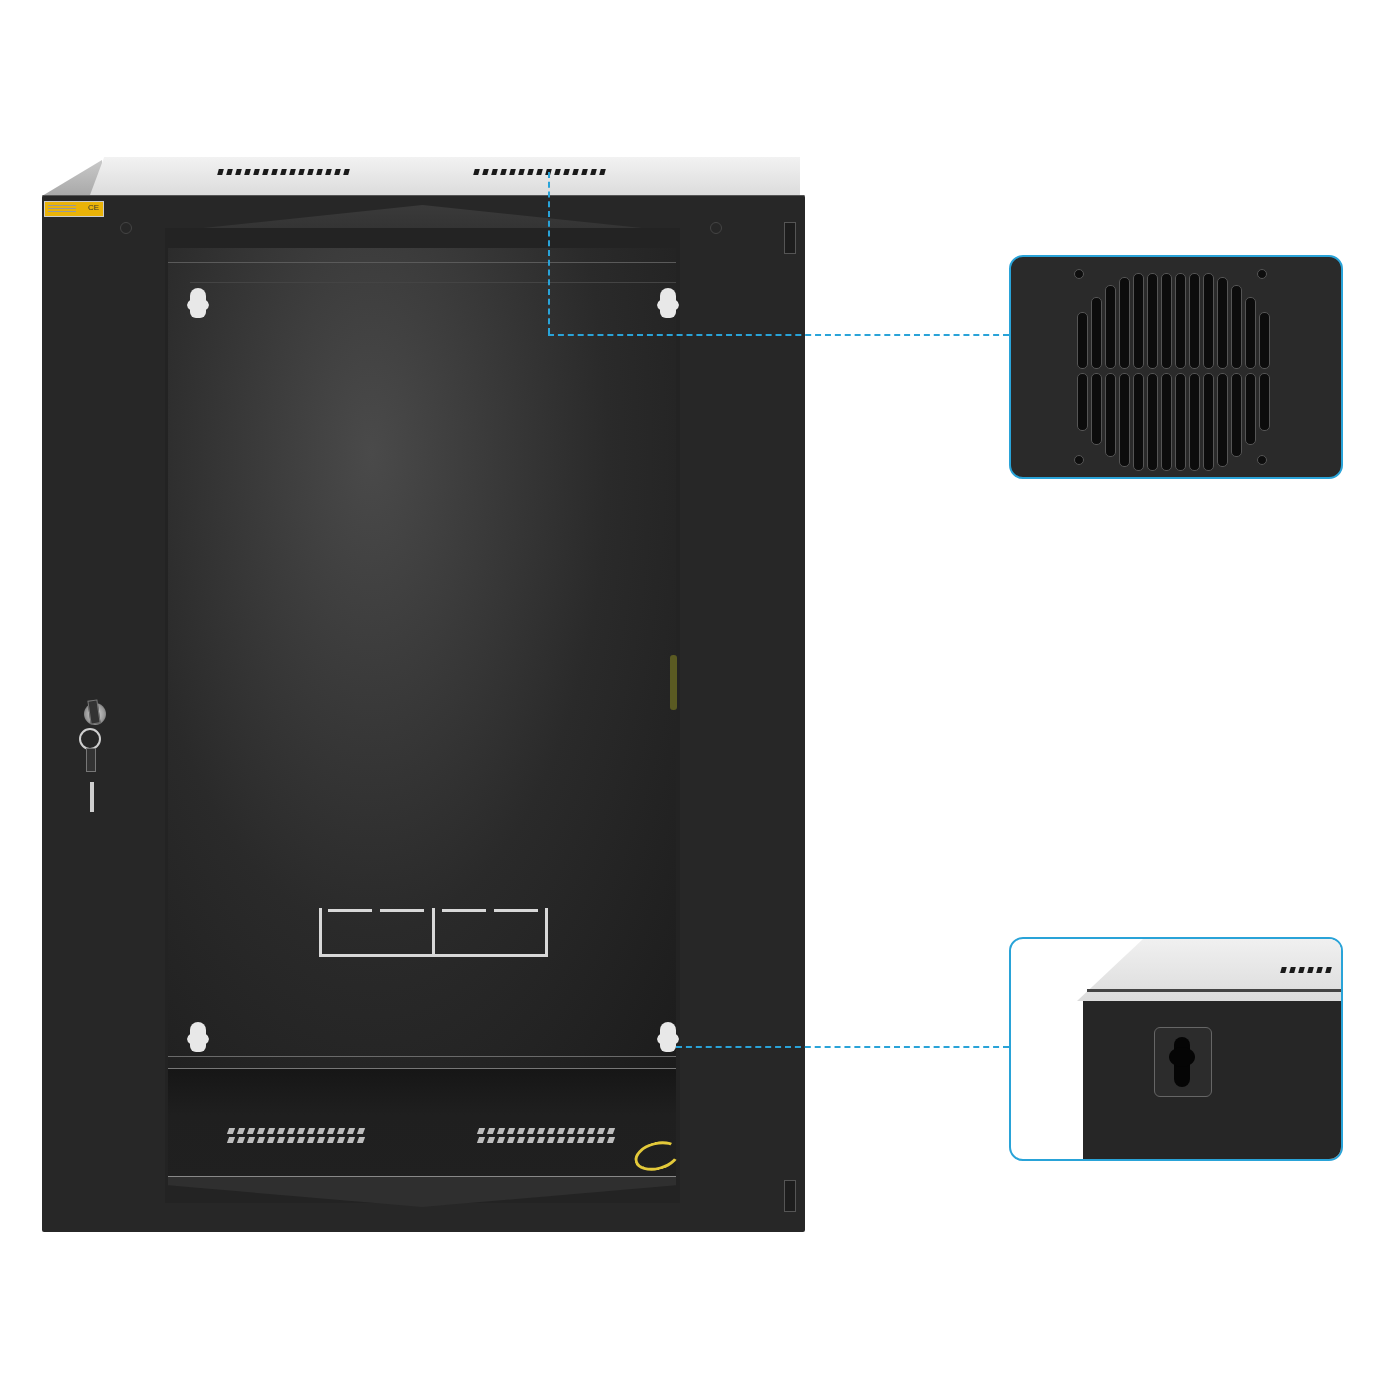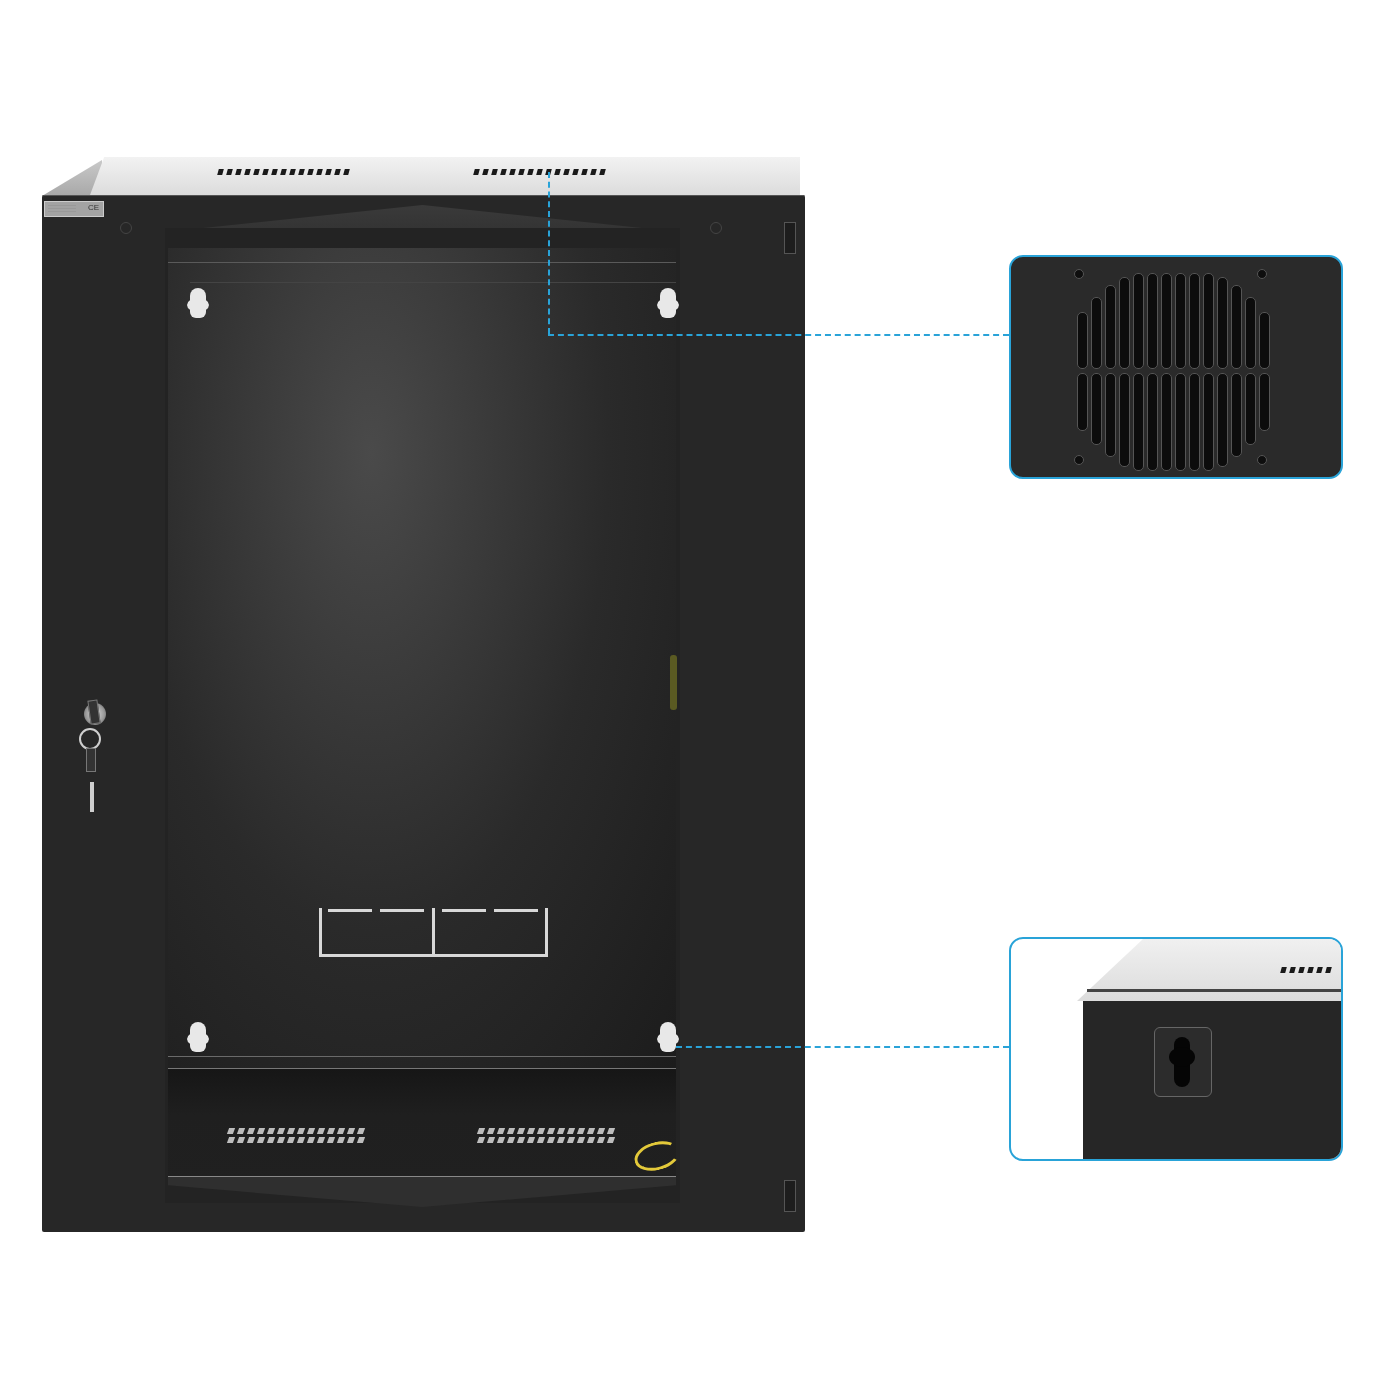--- a/index.html
+++ b/index.html
@@ -19,21 +19,21 @@
   }
   .vent-row { display: flex; gap: 4px; }
   .vent-row span { display: block; width: 5px; height: 6px; background: #1a1a1a; transform: skewX(-15deg); }
   .cab-body {
     left: 42px; top: 195px; width: 763px; height: 1037px;
     background: #272727; border-radius: 2px;
     box-shadow: inset 0 1px 0 #555;
   }
   .label-sticker {
     left: 44px; top: 201px; width: 58px; height: 14px;
-    background: #a3a3a3; border: 1px solid #ccc;
+    background: #eab308; border: 1px solid #ccc;
   }
   .label-sticker .ce { position: absolute; right: 4px; top: 1px; font-size: 8px; color: #333; }
   .label-sticker .lines { position: absolute; left: 3px; top: 3px; width: 28px; height: 8px;
     background: repeating-linear-gradient(180deg, #999 0 1px, transparent 1px 3px); }
   .screw-ring { width: 10px; height: 10px; border-radius: 50%; border: 1px solid #444; }
 
   .glass-frame {
     left: 165px; top: 228px; width: 515px; height: 975px;
     background: #232323;
   }

